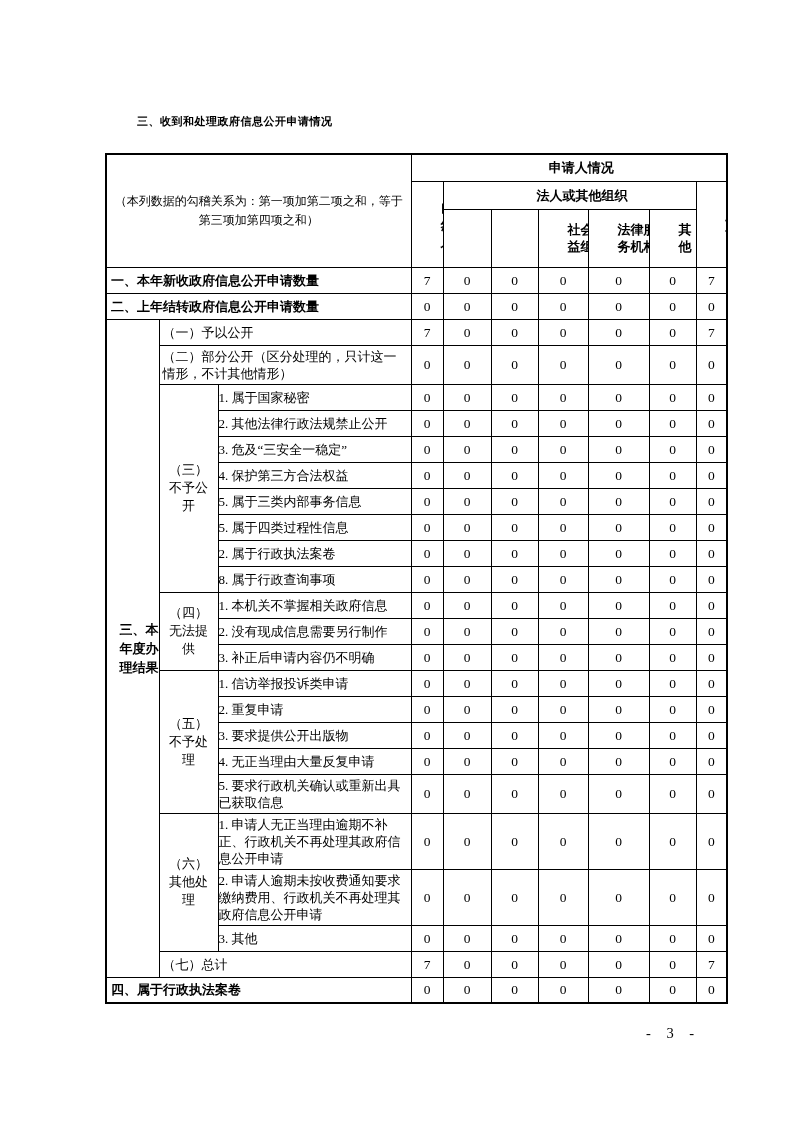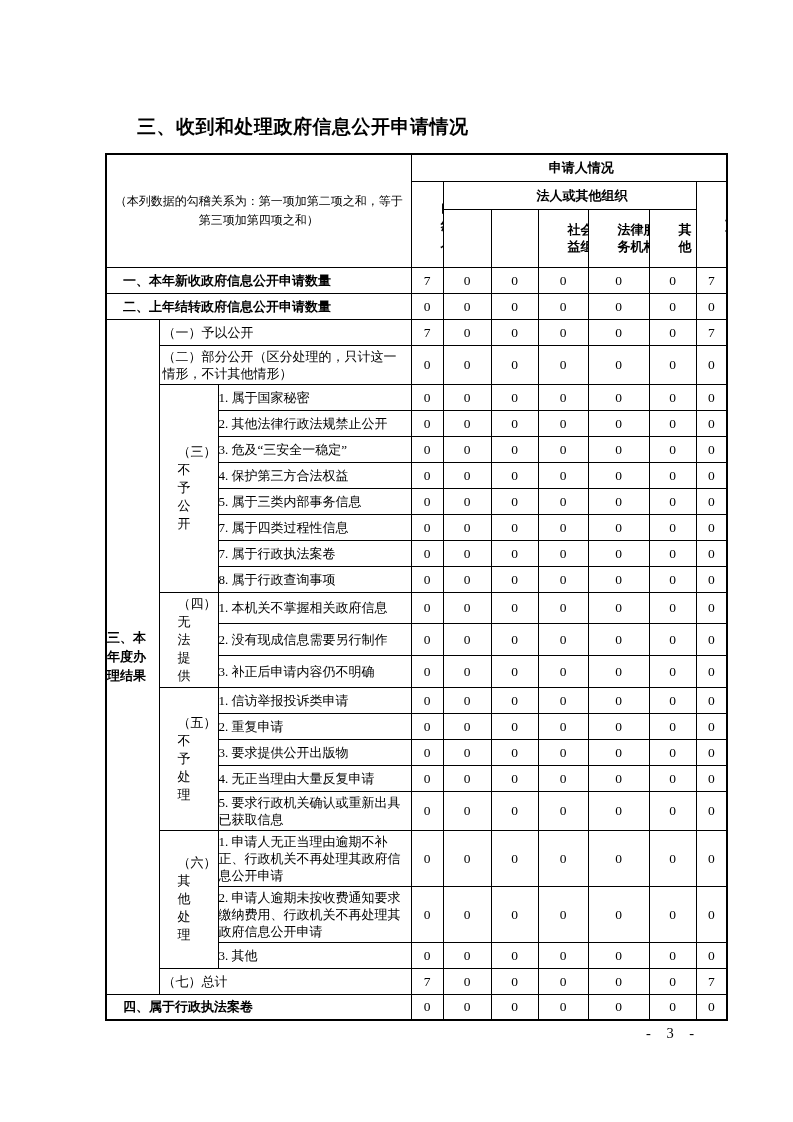--- a/index.html
+++ b/index.html
@@ -2,21 +2,21 @@
 <html><head>
 <meta charset="utf-8">
 <style>
   * { box-sizing: border-box; margin: 0; padding: 0; }
   html, body { width: 793px; height: 1122px; background: #ffffff; }
   body { position: relative; font-family: "Liberation Serif", serif; color: #000; }
 
   .page-title {
     position: absolute; left: 137px; top: 114px;
     font-family: "Liberation Sans", sans-serif;
-    font-weight: bold; font-size: 19px; letter-spacing: 0.5px;
+    font-weight: bold; font-size: 11px; letter-spacing: 0.5px;
   }
 
   table.report {
     position: absolute; left: 105px; top: 153px;
     width: 621px; border-collapse: collapse; table-layout: fixed;
     border: 2px solid #000;
   }
   .report th, .report td {
     border: 1px solid #000;
     font-size: 13px; line-height: 17px;
@@ -43,27 +43,27 @@
   .w1 span { width: 15px; }   
   .w2 span { width: 28px; margin-left: 44px; }   
   .w3 span { width: 41px; text-align: center; }   
 
   td.num { text-align: center; font-size: 13.5px; padding: 1px; }
 
   td.hei {
     font-family: "Liberation Sans", sans-serif;
     font-weight: bold;
   }
-  td.toprow { padding-left: 16px; margin-top: 43px; }
+  td.toprow { padding-left: 4px; margin-top: 43px; }
   td.group {
     font-family: "Liberation Sans", sans-serif;
-    font-weight: bold; text-align: left;
+    font-weight: bold; text-align: right;
     word-break: break-all; padding: 2px 0; line-height: 19px;
   }
-  td.glbl { word-break: break-all; padding: 2px 18px; line-height: 18px; text-align: left; }
+  td.glbl { word-break: break-all; padding: 2px 6px; line-height: 18px; text-align: center; }
   td.slbl { }
   td.item { padding: 2px 3px 2px 0; }
 
   .page-number {
     position: absolute; left: 646px; top: 1025px;
     font-size: 14.5px; letter-spacing: 6px;
     font-family: "Liberation Serif", serif;
   }
 </style>
 </head>
@@ -192,31 +192,31 @@
         <td class="item">5. 属于三类内部事务信息</td>
         <td class="num">0</td>
         <td class="num">0</td>
         <td class="num">0</td>
         <td class="num">0</td>
         <td class="num">0</td>
         <td class="num">0</td>
         <td class="num">0</td>
       </tr>
   <tr>
-        <td class="item">7. 属于四类过程性信息</td>
-        <td class="num">0</td>
-        <td class="num">0</td>
-        <td class="num">0</td>
-        <td class="num">0</td>
-        <td class="num">0</td>
-        <td class="num">0</td>
-        <td class="num">0</td>
-      </tr>
-  <tr>
-        <td class="item">7. 属于行政执法案卷</td>
+        <td class="item">5. 属于四类过程性信息</td>
+        <td class="num">0</td>
+        <td class="num">0</td>
+        <td class="num">0</td>
+        <td class="num">0</td>
+        <td class="num">0</td>
+        <td class="num">0</td>
+        <td class="num">0</td>
+      </tr>
+  <tr>
+        <td class="item">2. 属于行政执法案卷</td>
         <td class="num">0</td>
         <td class="num">0</td>
         <td class="num">0</td>
         <td class="num">0</td>
         <td class="num">0</td>
         <td class="num">0</td>
         <td class="num">0</td>
       </tr>
   <tr>
         <td class="item">8. 属于行政查询事项</td>

